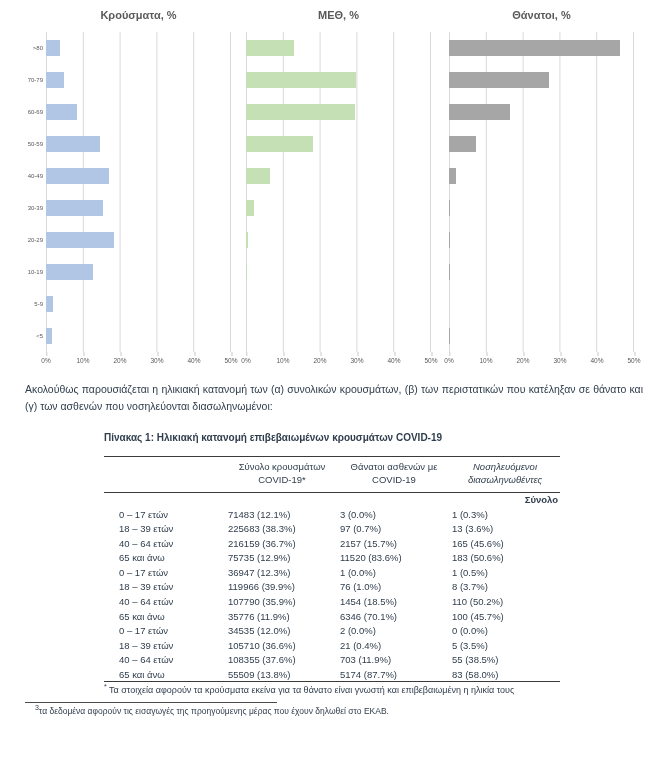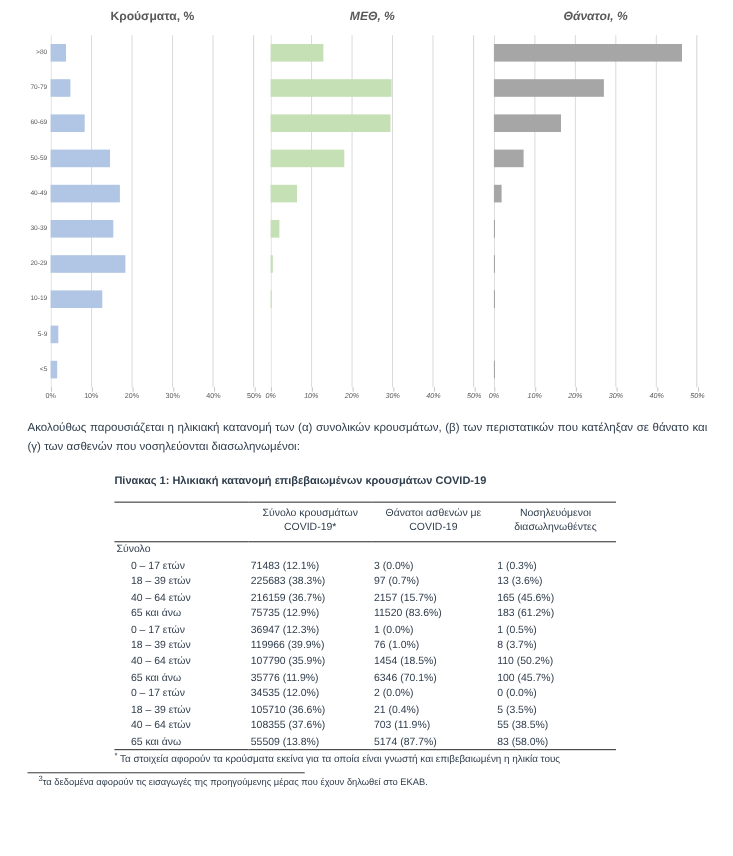--- a/index.html
+++ b/index.html
@@ -13,21 +13,21 @@
   .page { width:666px; height:778px; position:relative; }
 
   
   .charts-row { display:flex; padding:6px 0 0 28px; }
   .cat-labels { width:18px; margin-top:26px; }
   .cat-label {
     height:32px; display:flex; align-items:center; justify-content:flex-end;
     font-size:6px; color:#595959; padding-right:3px; white-space:nowrap;
   }
   .chart-panel { width:185px; }
-  .chart-panel + .chart-panel { margin-left:15px;font-style:italic; }
+  .chart-panel + .chart-panel { margin-left:15px; }
   .chart-panel.last { margin-left:18px; }
   .chart-title {
     height:26px; text-align:center; font-weight:bold;
     font-size:11px; color:#595959; padding-top:3px;
   }
   .plot {
     height:320px; position:relative;
     background-image:linear-gradient(to right, #d9d9d9 1px, transparent 1px);
     background-size:20% 100%;
     border-right:1px solid #d9d9d9;
@@ -60,24 +60,24 @@
     width:100%; border-collapse:collapse;
     border-top:1.5px solid #3a3a3a; border-bottom:1.5px solid #3a3a3a;
     font-size:9.5px;
   }
   table.data thead th {
     border-bottom:1.5px solid #3a3a3a;
     font-weight:normal; text-align:center;
     padding:4px 2px 5px 2px; line-height:1.35; vertical-align:middle;
   }
   table.data thead th span { display:inline-block; max-width:95px; }
-  th.c1 { width:122px; } th.c2 { width:112px; } th.c3 { width:112px; } th.c4 { width:110px; }
+  th.c1 { width:122px; } th.c2 { width:112px; } th.c3 { width:112px; } th.c4 { width:110px;font-style:italic; }
   table.data td { padding:0 2px; height:14.6px; text-align:left; white-space:nowrap; }
   table.data td.rowlabel { text-align:left; padding-left:15px; }
-  table.data td.section { text-align:left; font-weight:normal; padding-left:2px; }
+  table.data td.section { text-align:right; font-weight:bold; padding-left:2px; }
   .table-footnote { font-size:9px; margin-top:3px; white-space:nowrap; }
   sup.mark { font-size:7px; vertical-align:super; line-height:0; }
 
   
   .footer-sep { width:252px; height:1px; background:#4a4a4a; margin:7px 0 3px 25px; }
   .page-footnote { margin-left:35px; font-size:8.5px; }
 </style>
 </head>
 <body>
 
@@ -262,21 +262,21 @@
           <tr>
             <td class="rowlabel">40 – 64 ετών</td>
             <td class="">216159 (36.7%)</td>
             <td class="">2157 (15.7%)</td>
             <td class="">165 (45.6%)</td>
           </tr>
           <tr>
             <td class="rowlabel">65 και άνω</td>
             <td class="">75735 (12.9%)</td>
             <td class="">11520 (83.6%)</td>
-            <td class="">183 (61.2%)</td>
+            <td class="">183 (50.6%)</td>
           </tr>
           <tr>
             <td class="rowlabel">0 – 17 ετών</td>
             <td class="">36947 (12.3%)</td>
             <td class="">1 (0.0%)</td>
             <td class="">1 (0.5%)</td>
           </tr>
           <tr>
             <td class="rowlabel">18 – 39 ετών</td>
             <td class="">119966 (39.9%)</td>
@@ -314,19 +314,19 @@
             <td class="">55 (38.5%)</td>
           </tr>
           <tr>
             <td class="rowlabel">65 και άνω</td>
             <td class="">55509 (13.8%)</td>
             <td class="">5174 (87.7%)</td>
             <td class="">83 (58.0%)</td>
           </tr>
         </tbody>
     </table>
-    <div class="table-footnote"><sup class="mark">*</sup> <span>Τα στοιχεία αφορούν τα κρούσματα εκείνα για τα οποία είναι γνωστή και επιβεβαιωμένη η ηλικία τους</span></div>
+    <div class="table-footnote"><sup class="mark">*</sup> <span>Τα στοιχεία αφορούν τα κρούσματα εκείνα για τα θάνατο είναι γνωστή και επιβεβαιωμένη η ηλικία τους</span></div>
   </div>
 
   <div class="footer-sep"></div>
   <div class="page-footnote"><sup class="mark">3</sup><span>τα δεδομένα αφορούν τις εισαγωγές της προηγούμενης μέρας που έχουν δηλωθεί στο ΕΚΑΒ.</span></div>
 
 </div>
 
 </body></html>

